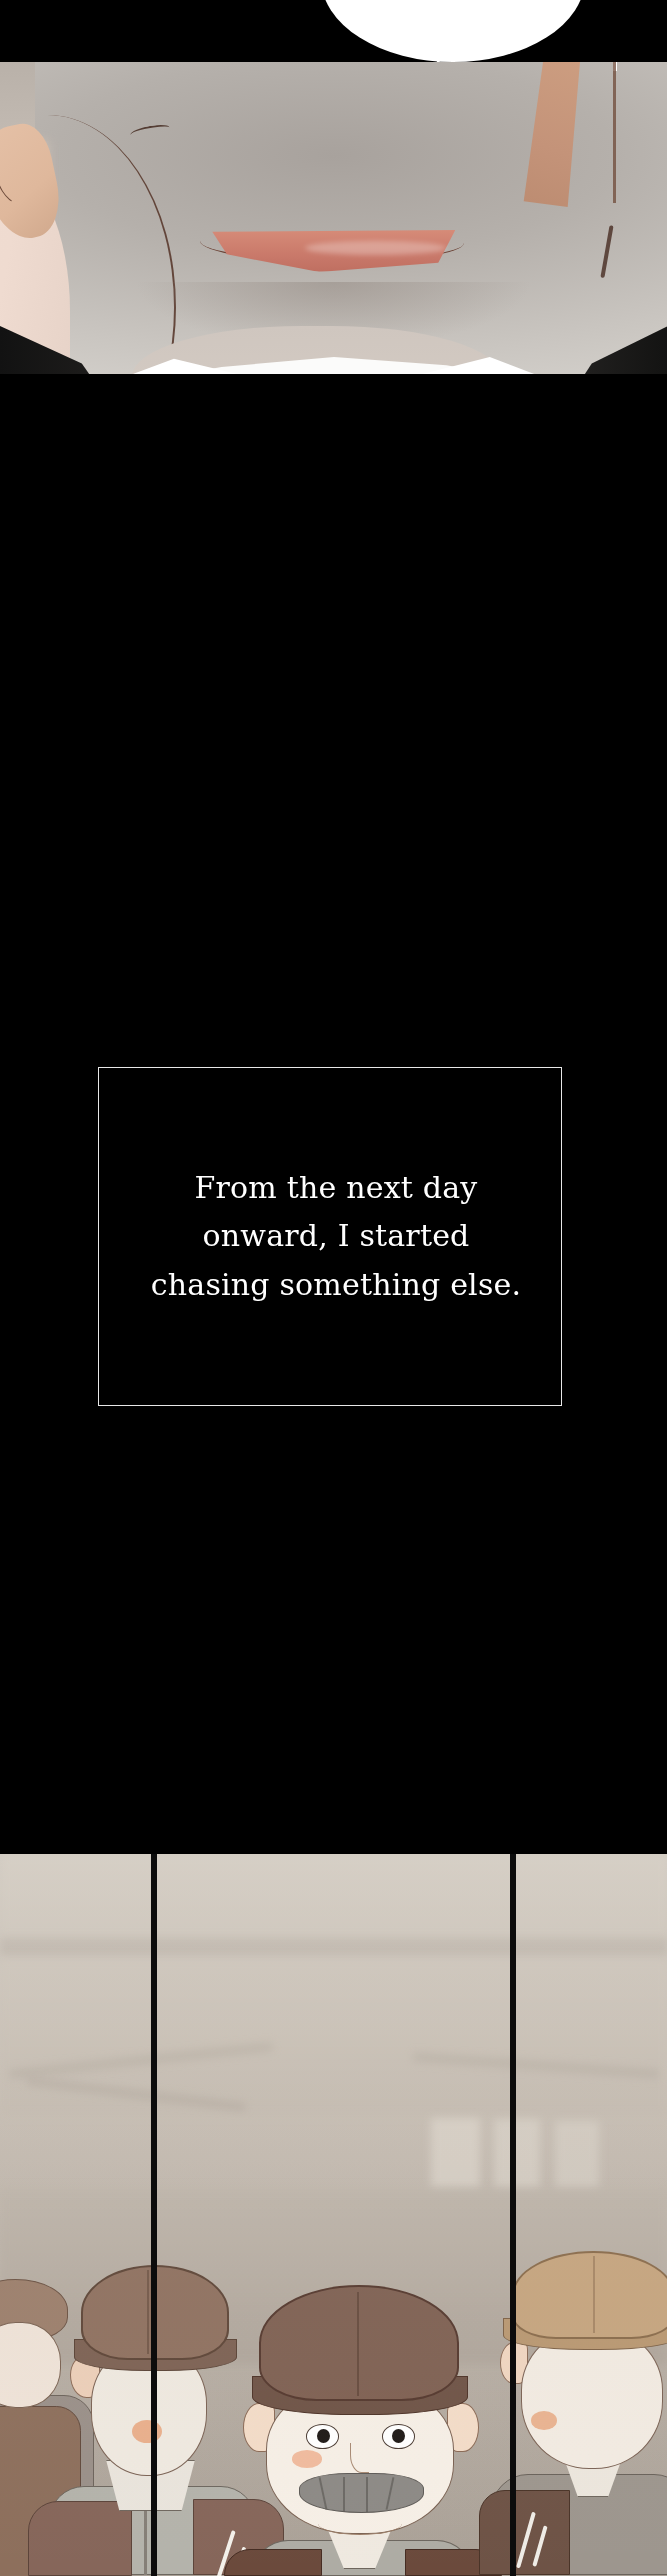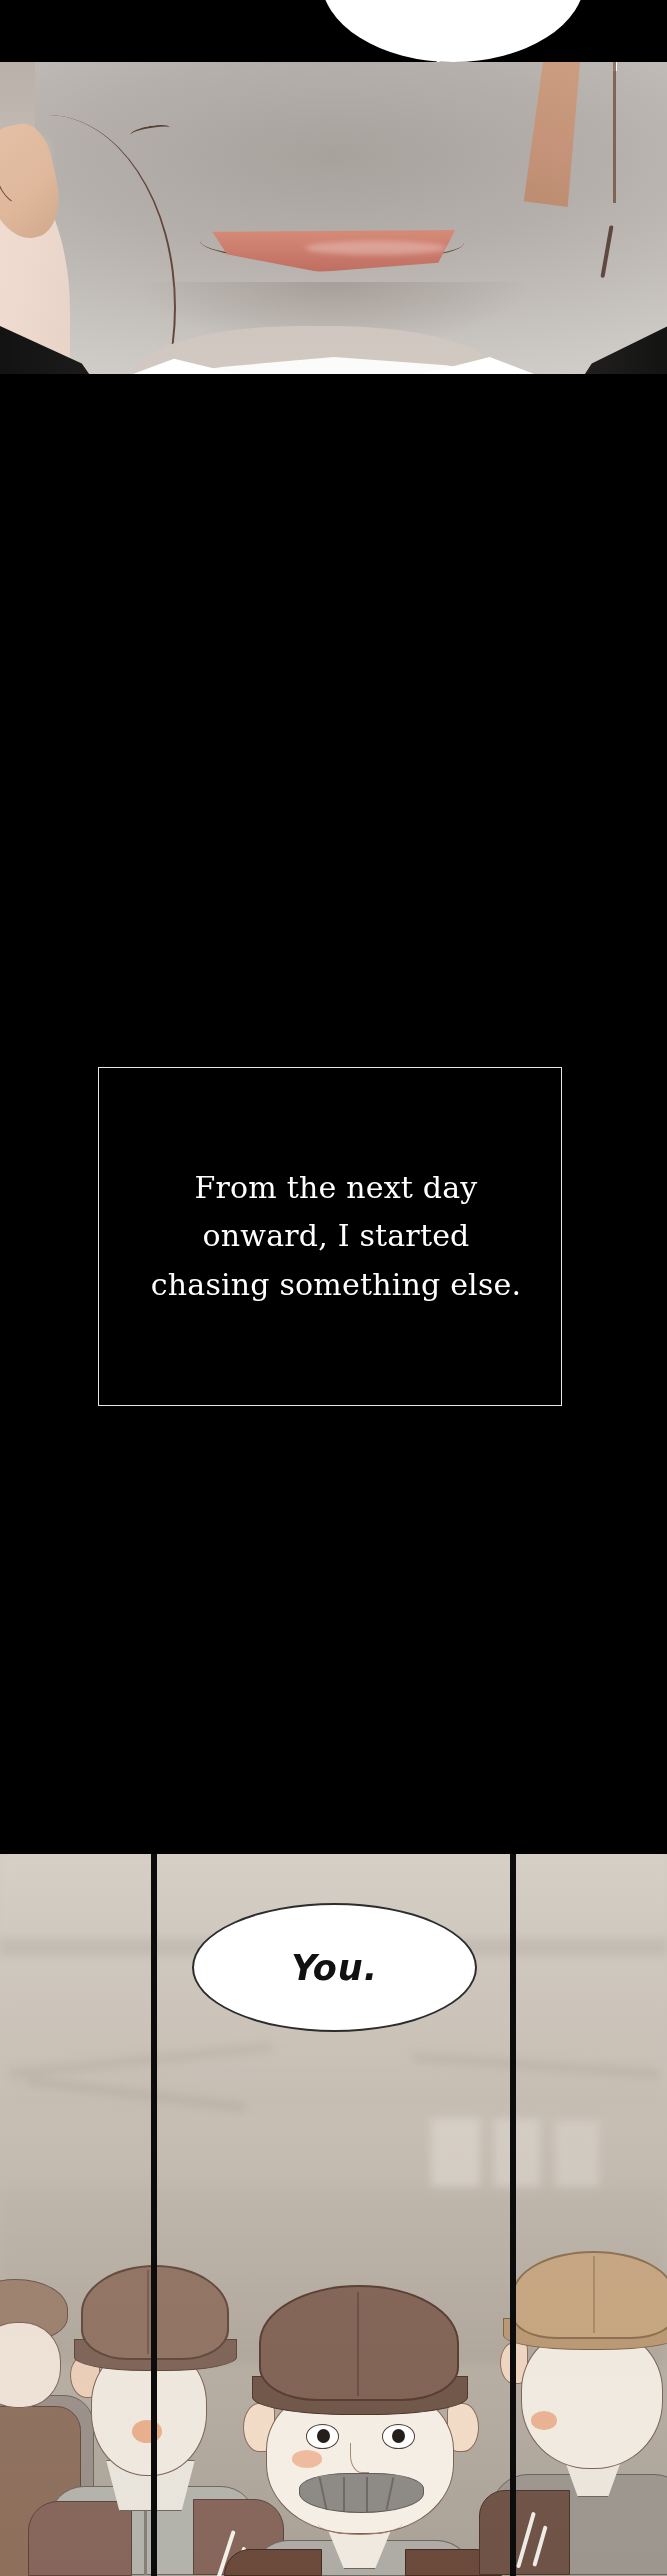--- a/index.html
+++ b/index.html
@@ -632,18 +632,15 @@
       <div id="wr-hat-seam"></div>
       <div id="wr-shine"></div>
       <div id="wr-shine2"></div>
     </div>
 
     <div id="scene-haze"></div>
     <div class="divider" id="divider-left"></div>
     <div class="divider" id="divider-right"></div>
   </div>
 
-  <div id="you-bubble">
-    <span id="you-text">You.</span>
-  </div>
 
 </div>
 
 
 </body></html>

